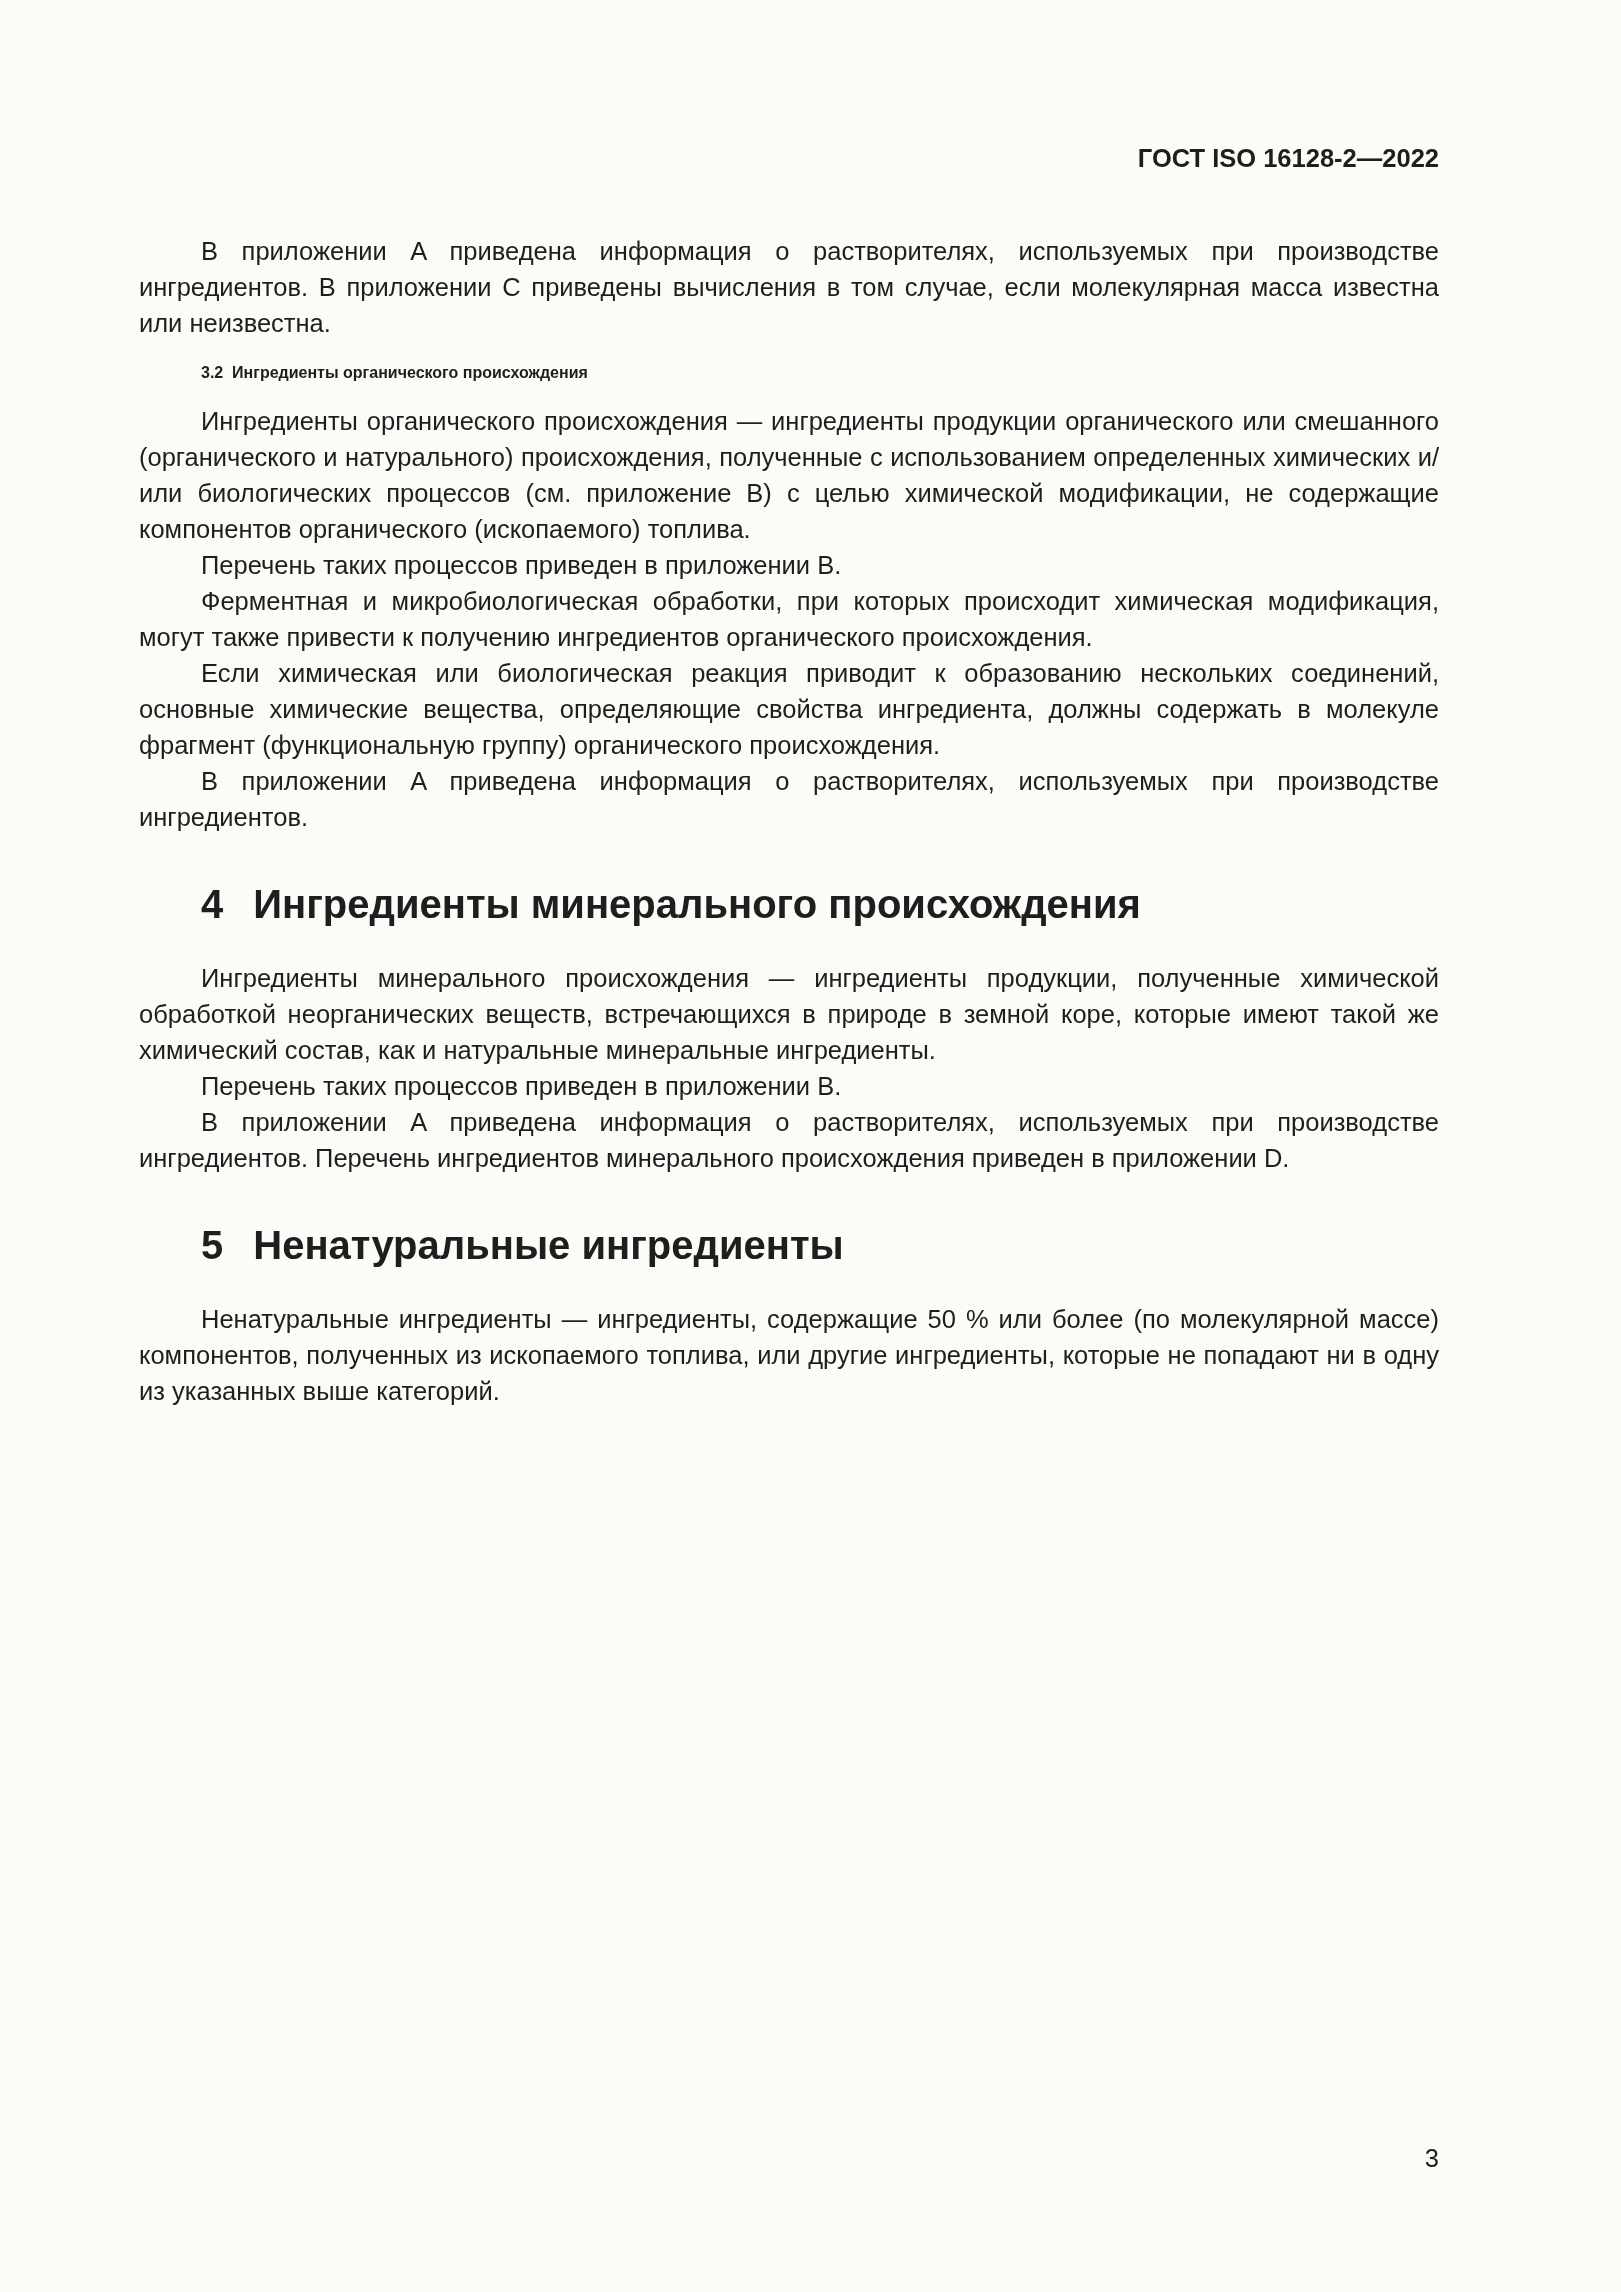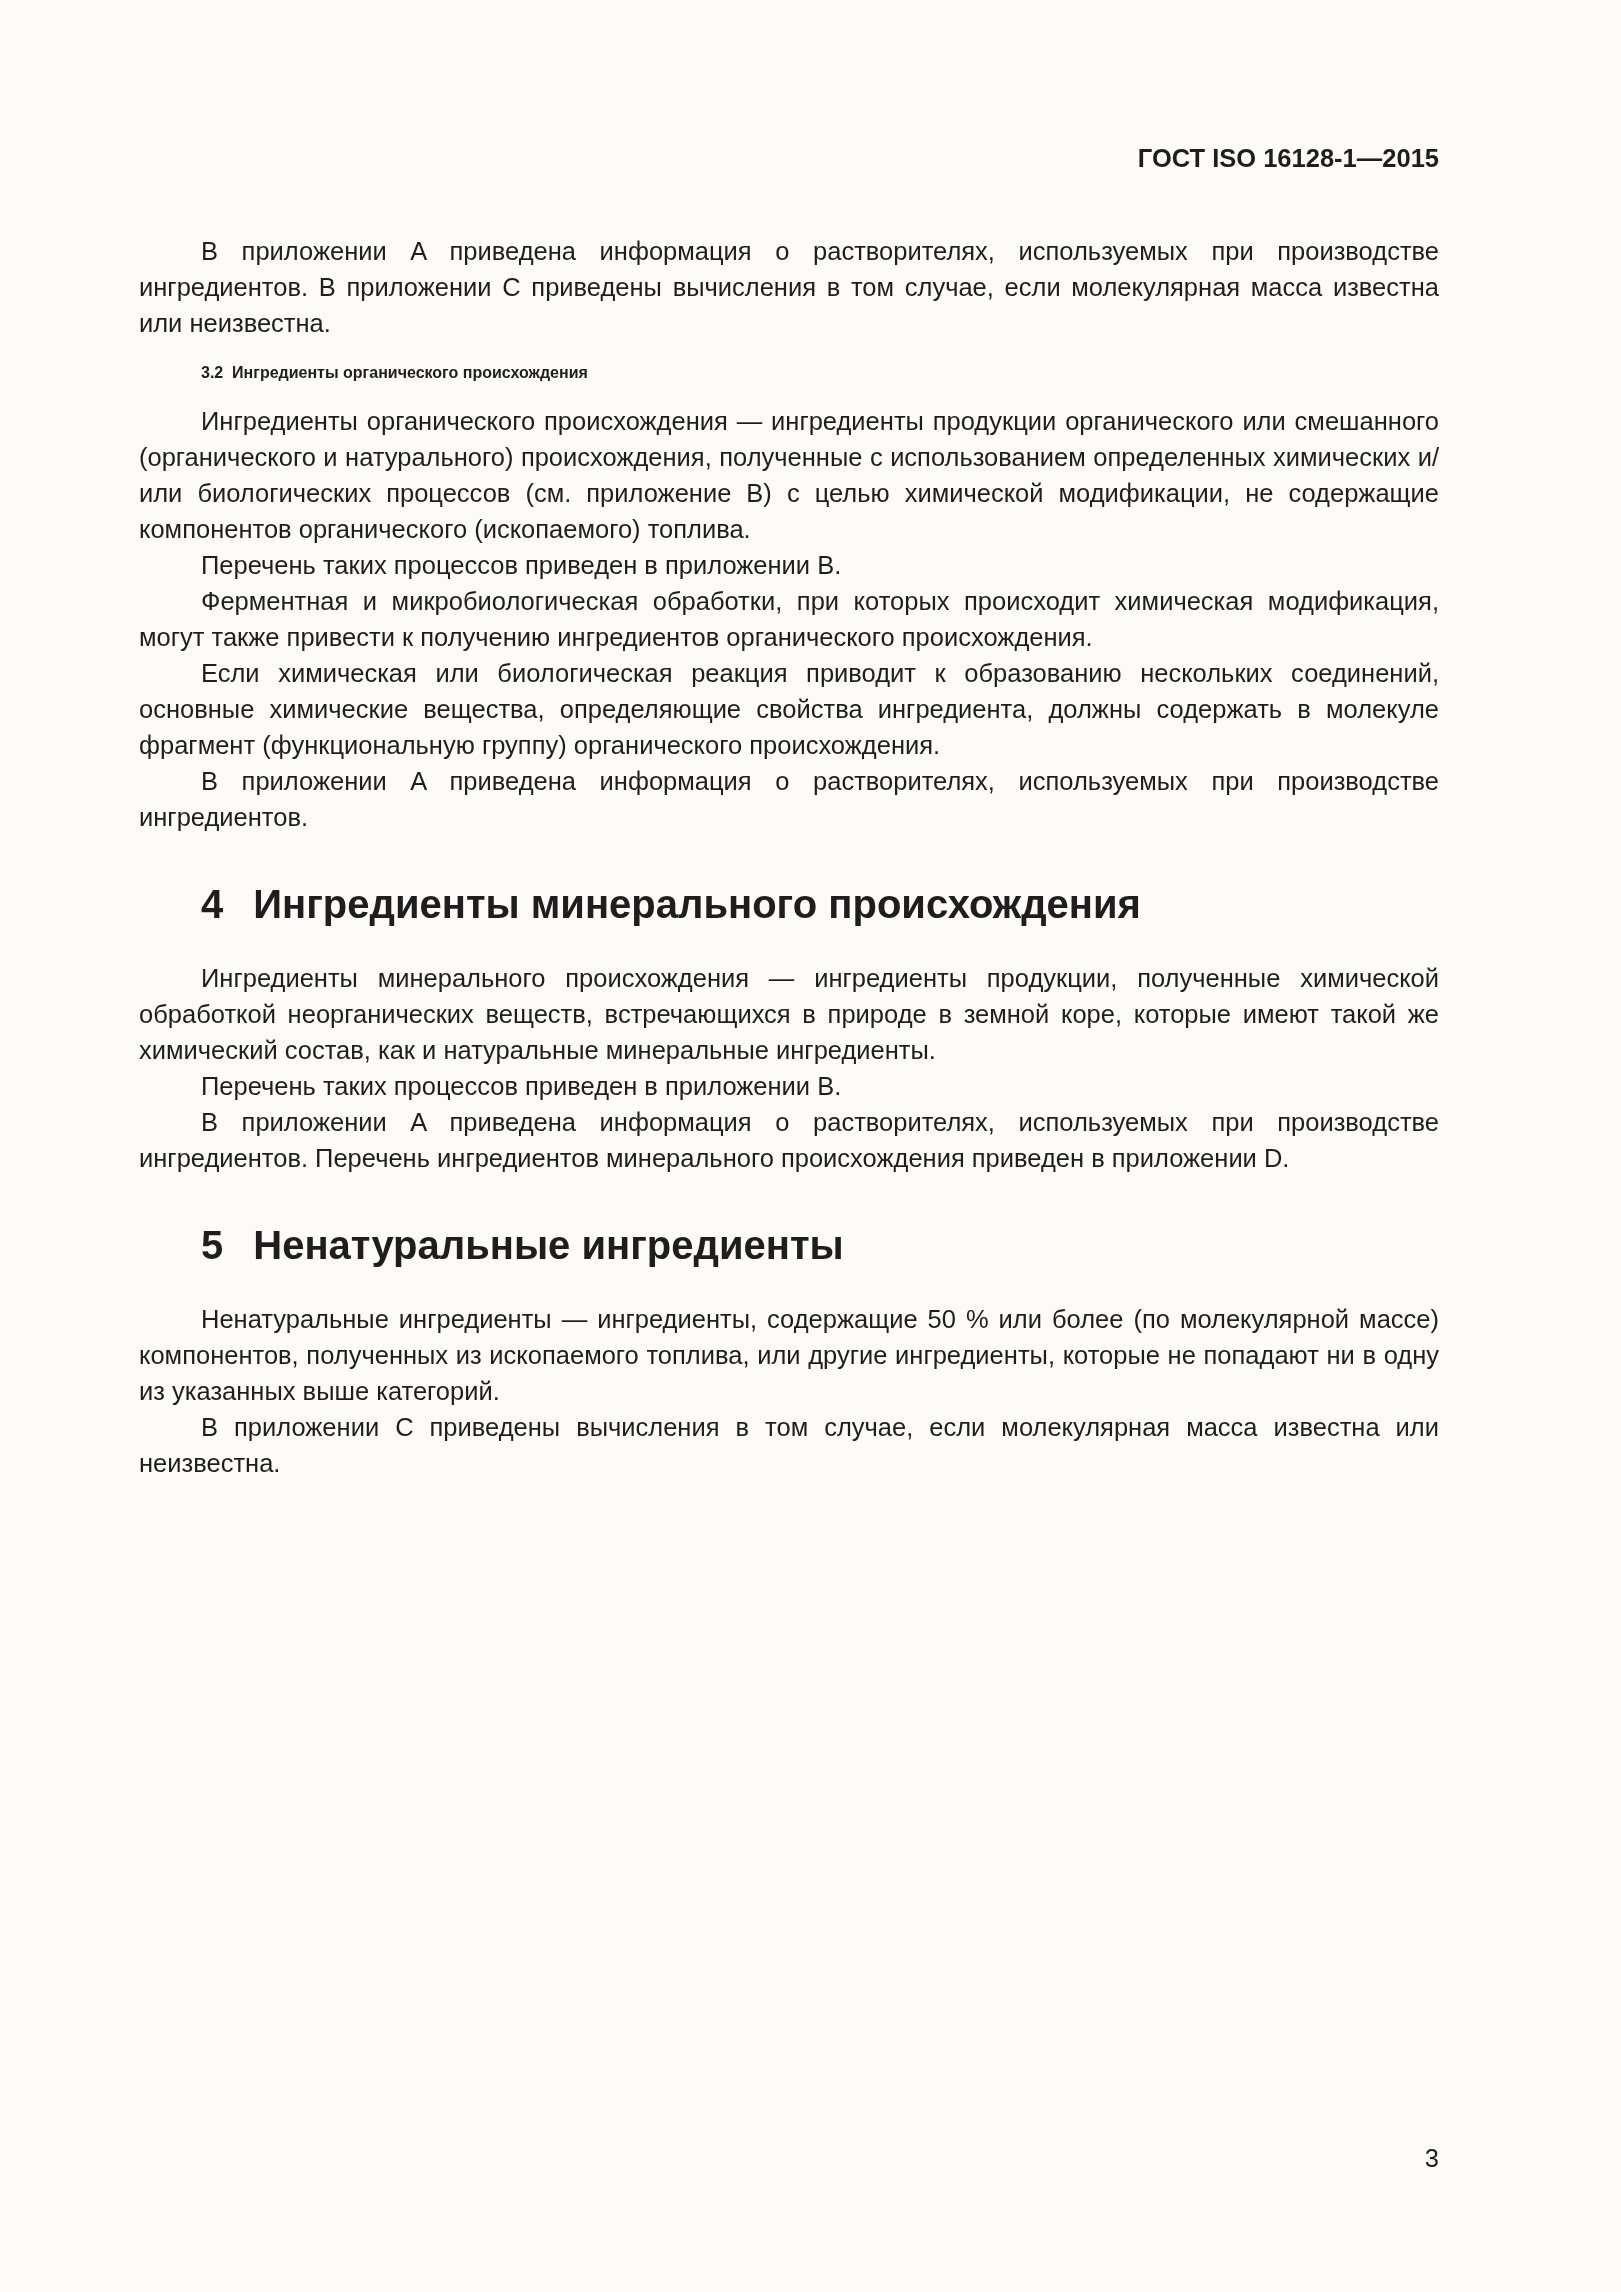--- a/index.html
+++ b/index.html
@@ -67,21 +67,21 @@
     line-height: 29px;
     color: #1e1e1e;
   }
 </style>
 </head>
 <body>
 
 <div class="page">
 
   <div class="header">
-    <span>ГОСТ ISO 16128-1—2015</span>
+    <span>ГОСТ ISO 16128-2—2022</span>
   </div>
 
   <div class="content">
 
     <p class="para">В приложении A приведена информация о растворителях, используемых при производстве ингредиентов. В приложении C приведены вычисления в том случае, если молекулярная масса известна или неизвестна.</p>
 
     <h3 class="subheading"><span class="h-num">3.2</span><span class="h-title">Ингредиенты органического происхождения</span></h3>
 
     <p class="para">Ингредиенты органического происхождения — ингредиенты продукции органического или смешанного (органического и натурального) происхождения, полученные с использованием определенных химических и/или биологических процессов (см. приложение B) с целью химической модификации, не содержащие компонентов органического (ископаемого) топлива.</p>
     <p class="para">Перечень таких процессов приведен в приложении B.</p>
@@ -91,21 +91,20 @@
 
     <h2 class="heading"><span class="h-num">4</span><span class="h-title">Ингредиенты минерального происхождения</span></h2>
 
     <p class="para">Ингредиенты минерального происхождения — ингредиенты продукции, полученные химической обработкой неорганических веществ, встречающихся в природе в земной коре, которые имеют такой же химический состав, как и натуральные минеральные ингредиенты.</p>
     <p class="para">Перечень таких процессов приведен в приложении B.</p>
     <p class="para">В приложении A приведена информация о растворителях, используемых при производстве ингредиентов. Перечень ингредиентов минерального происхождения приведен в приложении D.</p>
 
     <h2 class="heading"><span class="h-num">5</span><span class="h-title">Ненатуральные ингредиенты</span></h2>
 
     <p class="para">Ненатуральные ингредиенты — ингредиенты, содержащие 50 % или более (по молекулярной массе) компонентов, полученных из ископаемого топлива, или другие ингредиенты, которые не попадают ни в одну из указанных выше категорий.</p>
-    <p class="para">В приложении C приведены вычисления в том случае, если молекулярная масса известна или неизвестна.</p>
 
   </div>
 
   <div class="footer">
     <span>3</span>
   </div>
 
 </div>
 
 

